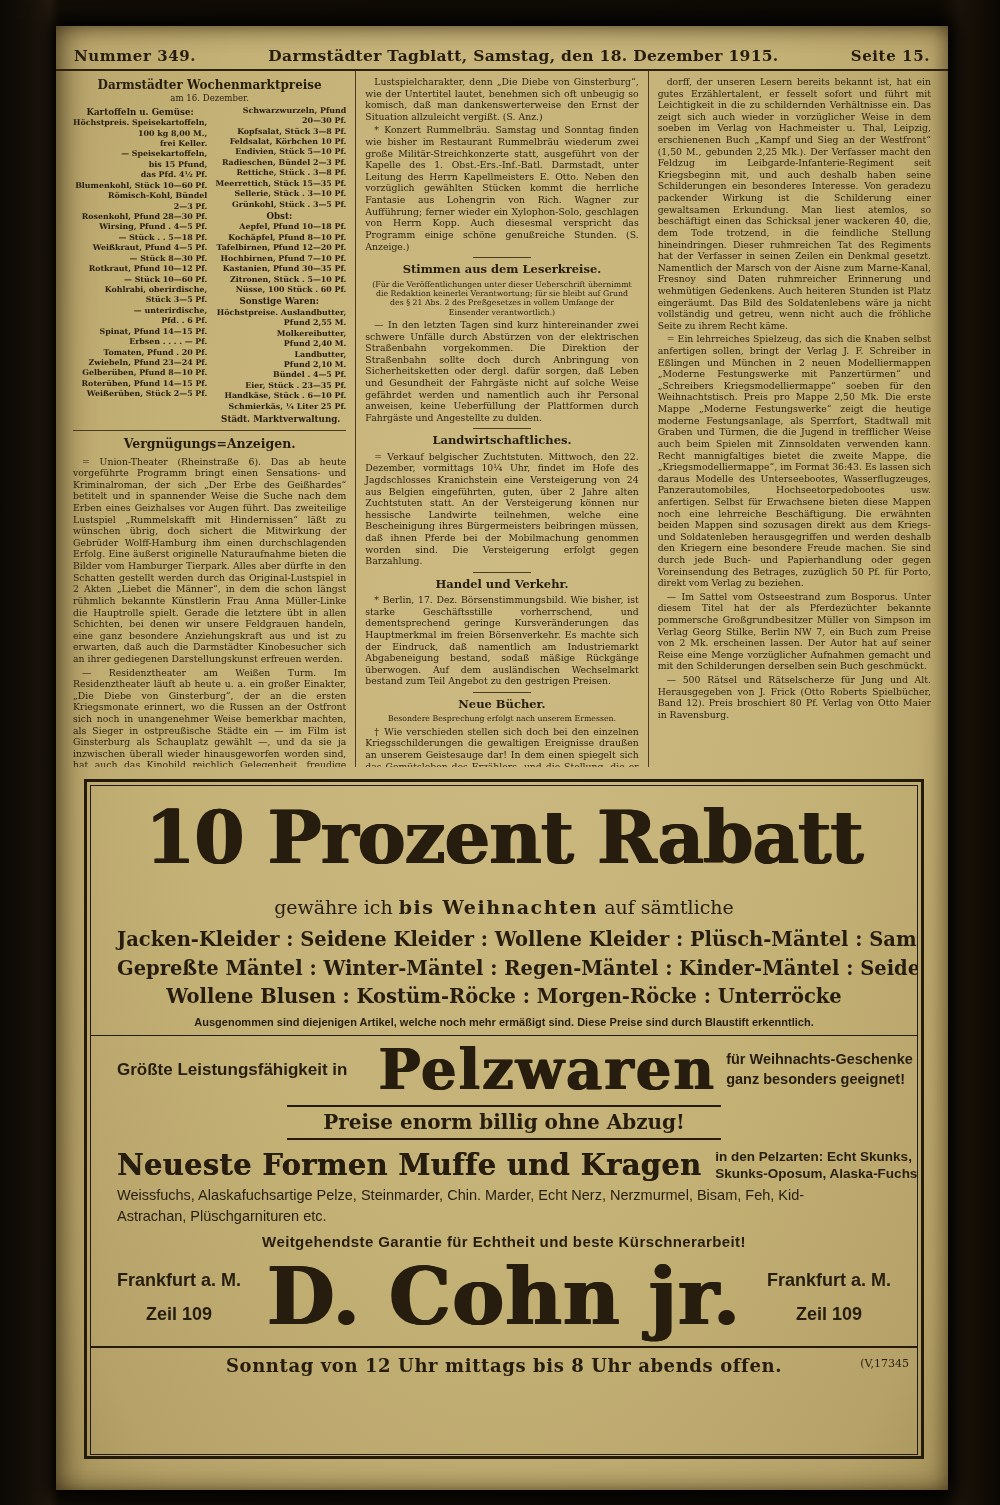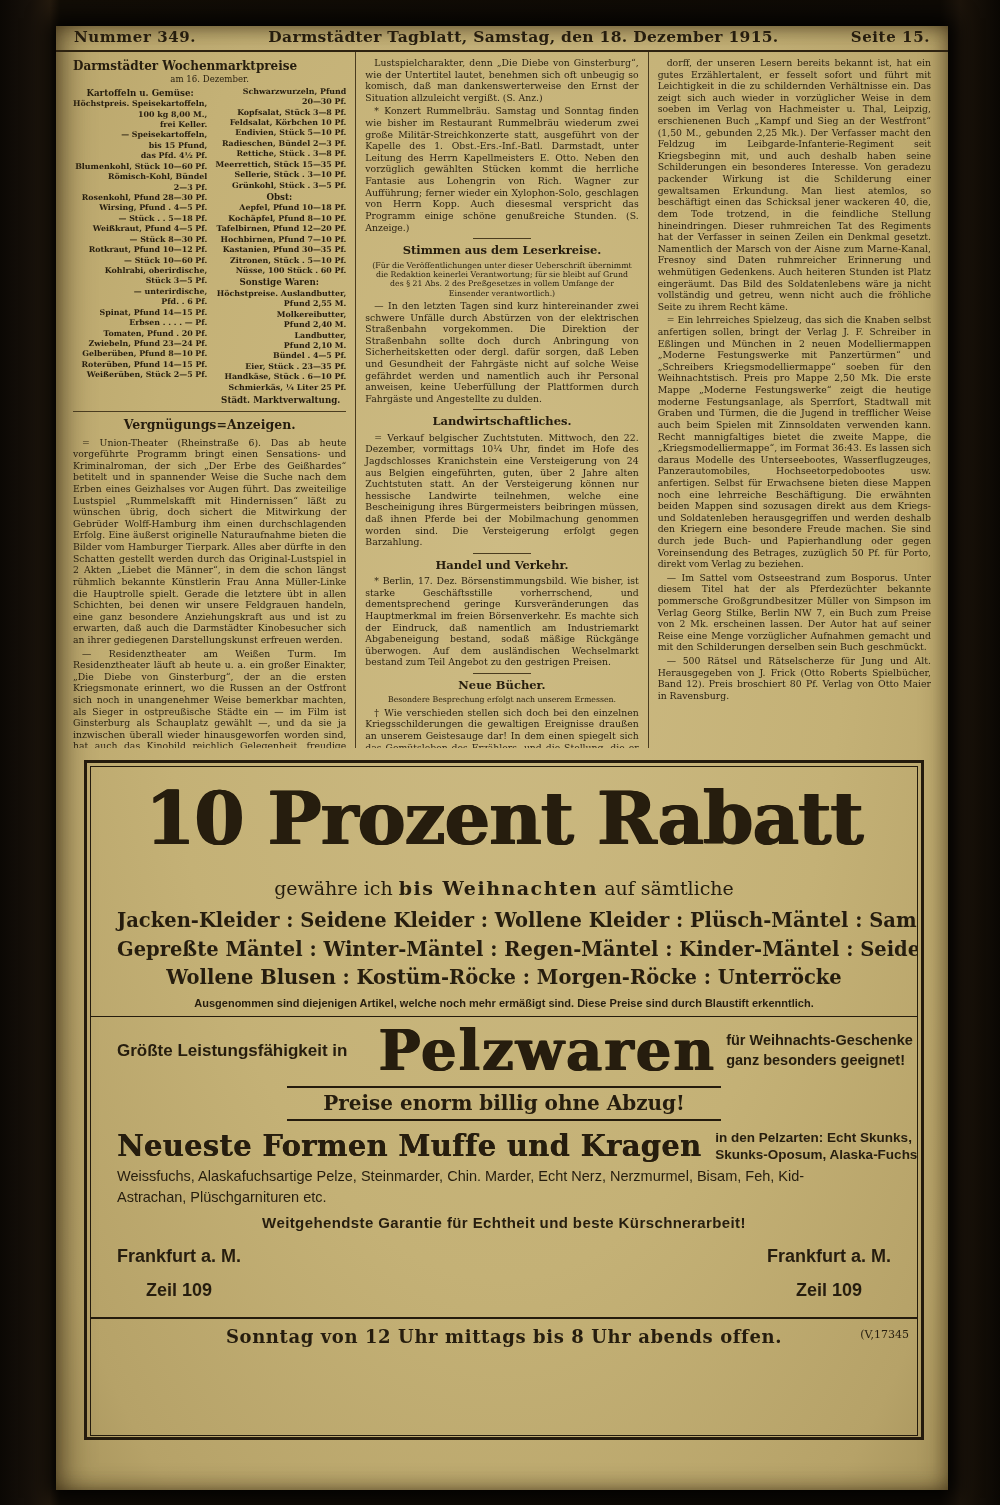--- a/index.html
+++ b/index.html
@@ -13,33 +13,33 @@
     background:radial-gradient(ellipse at 50% 35%, #cdbb84 0%, #c4b176 55%, #b6a268 88%, #a6935b 100%);
     box-shadow:0 0 20px 8px rgba(0,0,0,.9),
       inset 16px 0 32px -12px rgba(46,32,12,.75),
       inset -12px 0 26px -12px rgba(46,32,12,.6),
       inset 0 12px 24px -14px rgba(46,32,12,.55),
       inset 0 -10px 22px -14px rgba(46,32,12,.5);
     color:#261d0e;
   }
   
   .masthead{display:flex;justify-content:space-between;align-items:baseline;
-    padding:1px 18px 4px;border-bottom:2px solid #2d2210;font-weight:bold;}
+    padding:20px 18px 4px;border-bottom:2px solid #2d2210;font-weight:bold;}
   .masthead .issue,.masthead .page{font-size:15px;letter-spacing:.6px;}
   .masthead .title{font-size:15.5px;letter-spacing:.3px;}
   
   .columns{display:flex;height:696px;overflow:hidden;padding:0 8px;}
   .col{flex:1 1 0;min-width:0;padding:5px 9px 0;font-size:9.3px;line-height:1.25;text-align:justify;}
   .col + .col{border-left:1px solid #4a3c20;}
   .col p{margin:0 0 2px;text-indent:9px;}
   .col p.note{font-size:7.8px;line-height:1.2;text-indent:0;text-align:center;margin:0 4px 2px;}
   .col h3{font-size:11.5px;text-align:center;font-weight:bold;margin:3px 0 3px;}
   .col h3::before{content:"";display:block;width:58px;height:1px;background:#4a3c20;margin:5px auto 4px;}
   
-  .market h2{font-size:12px;font-weight:bold;margin:2px 0 0;}
+  .market h2{font-size:12px;text-align:center;font-weight:bold;margin:2px 0 0;}
   .market-date{text-align:center;font-size:8.6px;margin:0 0 2px;}
   .market-cols{display:flex;gap:5px;}
   .mcol{flex:1 1 0;min-width:0;}
   .mline{font-size:7.9px;line-height:1.32;white-space:nowrap;overflow:hidden;text-align:right;font-weight:bold;}
   .mline.hdr{text-align:center;font-weight:bold;font-size:8.7px;margin-top:1px;}
   .market-sign{text-align:right;font-weight:bold;font-size:8.7px;margin:2px 6px 0;}
   .verg{border-top:1px solid #4a3c20;margin-top:5px;}
   .verg h2{font-size:12.5px;text-align:center;font-weight:bold;margin:5px 0 4px;}
   
   .ad{margin:12px 24px 0 28px;border:3px solid #241b0d;padding:3px;height:668px;}
@@ -240,20 +240,21 @@
       </div>
 
 
       <div class="guarantee">Weitgehendste Garantie für Echtheit und beste Kürschnerarbeit!</div>
 
       <div class="brand-row">
         <span class="addr">
           <div>Frankfurt a. M.</div>
           <div>Zeil 109</div>
         </span>
+        <span class="brand">D. Cohn jr.</span>
         <span class="addr">
           <div>Frankfurt a. M.</div>
           <div>Zeil 109</div>
         </span>
       </div>
 
       <div class="hours-row">
         <span class="hours">Sonntag von 12 Uhr mittags bis 8 Uhr abends offen.</span>
         <span class="ref">(V,17345</span>
       </div>

